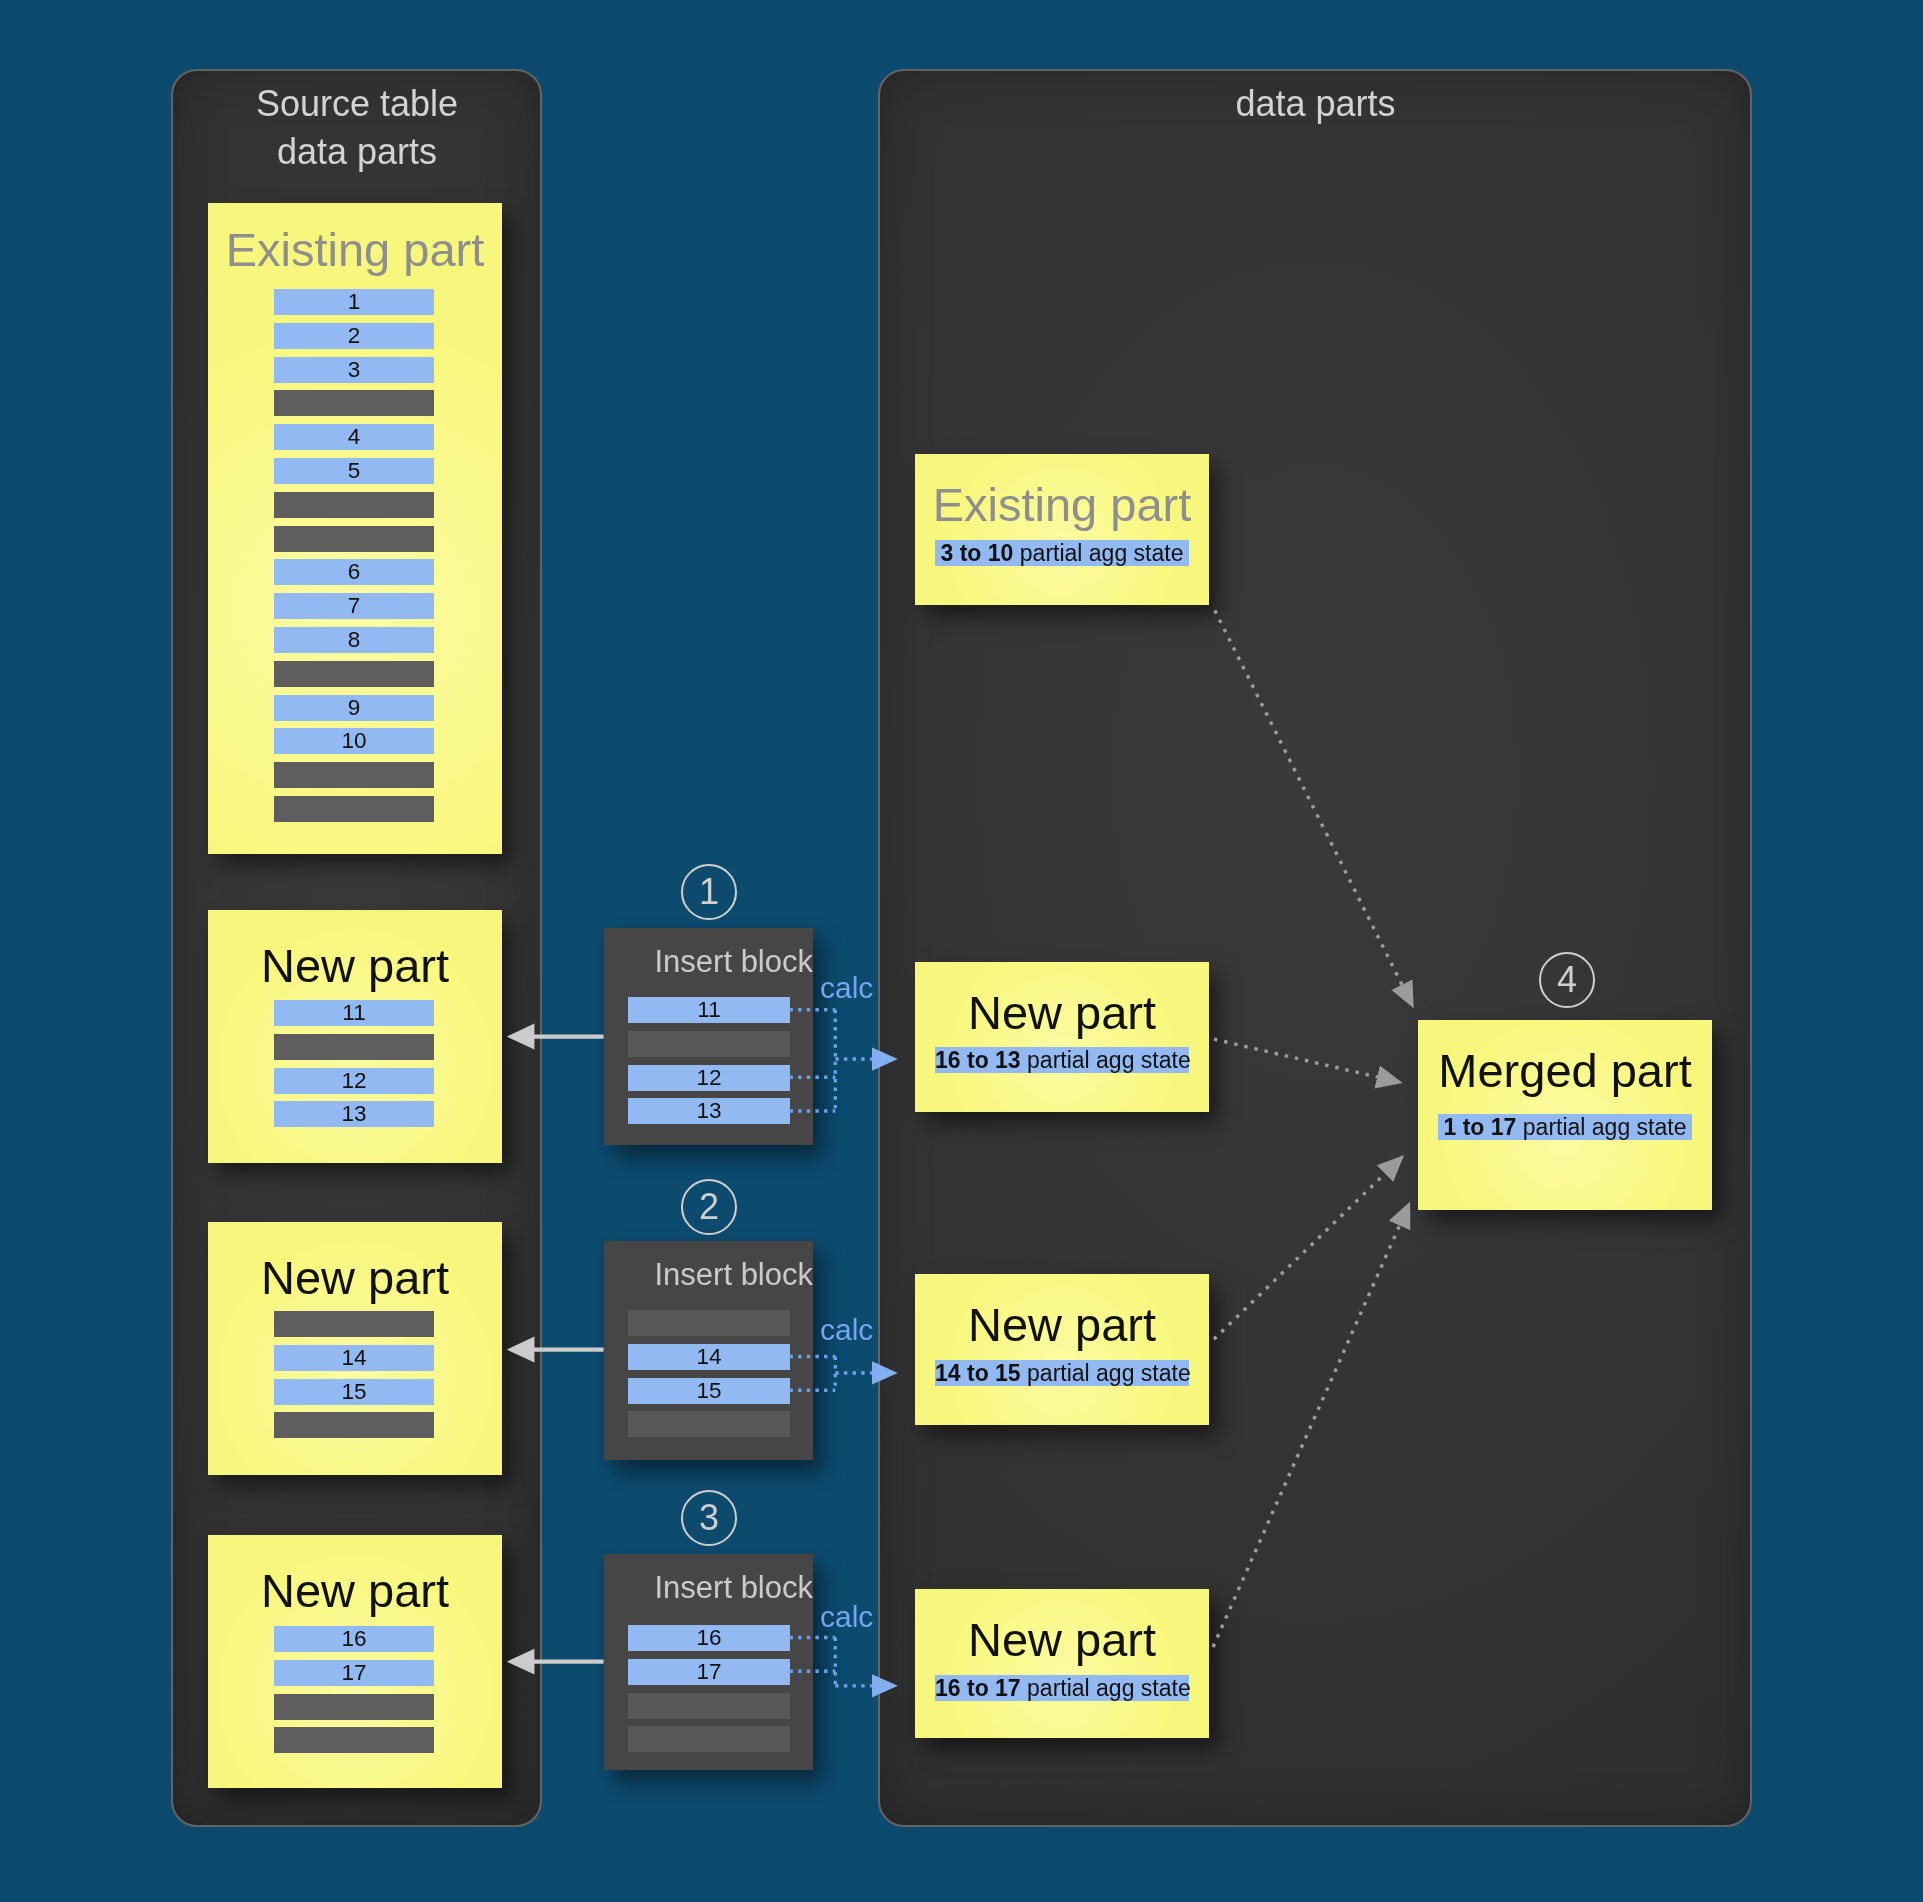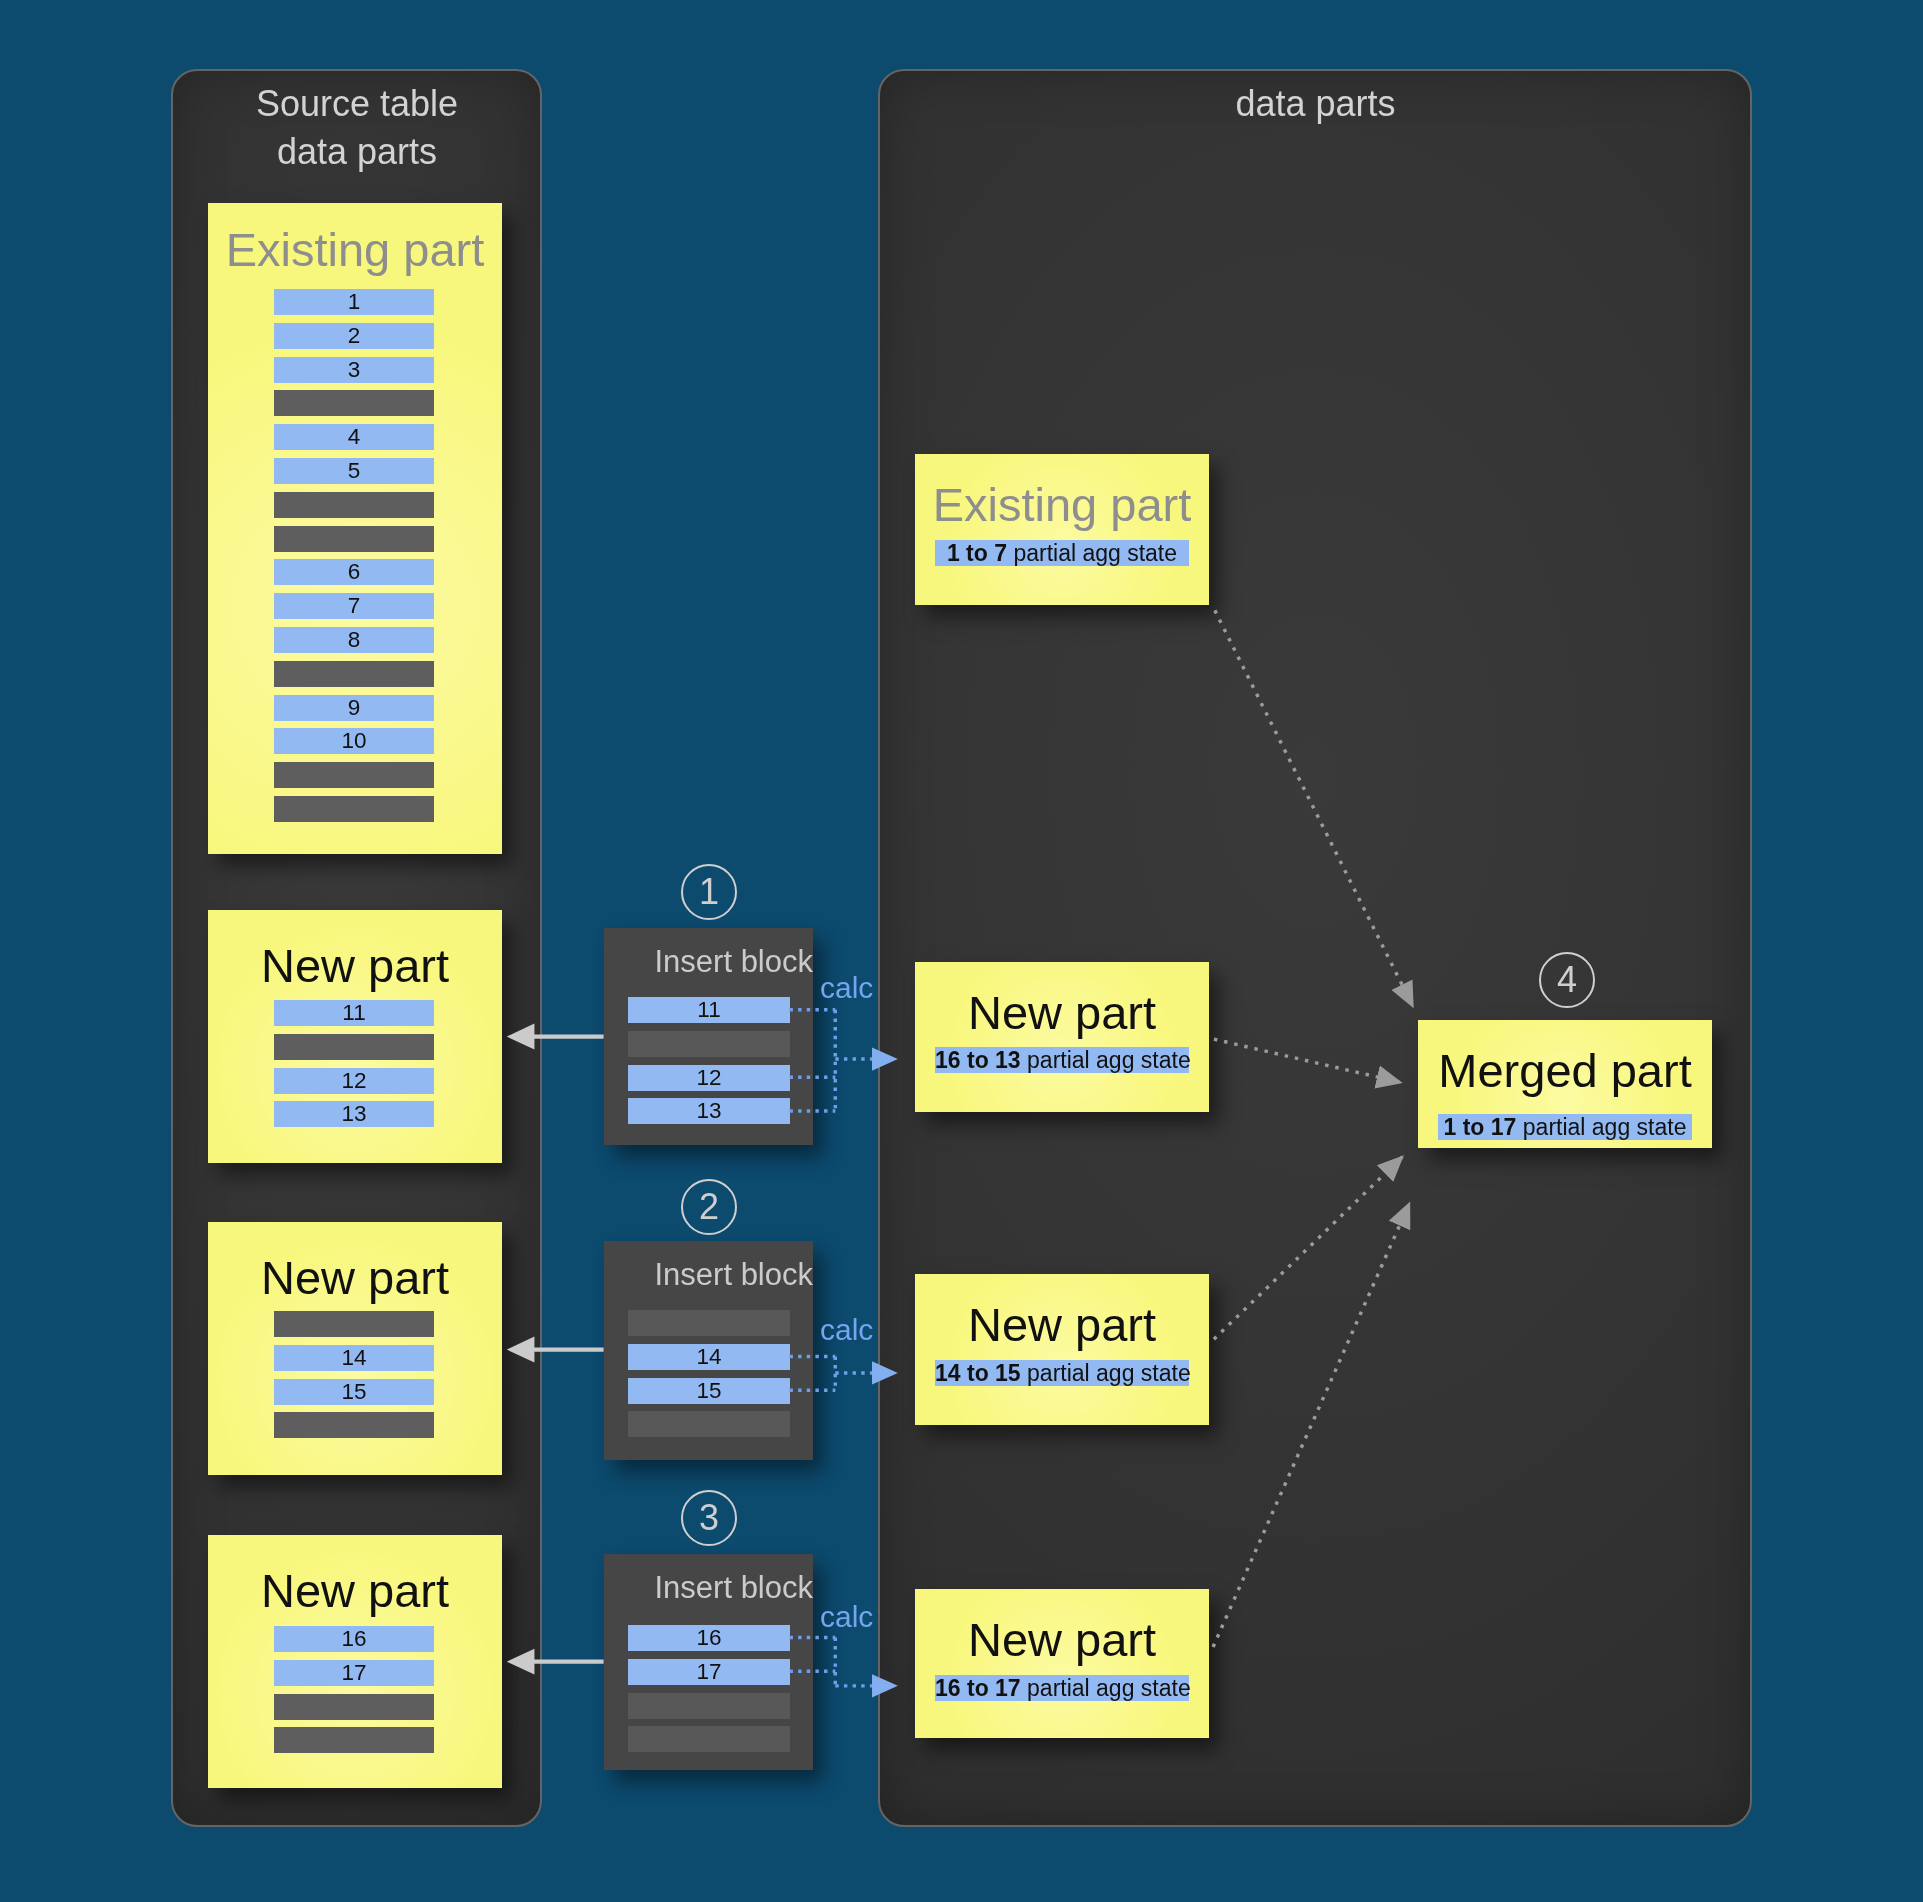--- a/index.html
+++ b/index.html
@@ -140,38 +140,38 @@
   </div>
   <div class="calc-label" style="left:820px;top:1600px;">calc</div>
 
   <section class="panel" style="left:878px;top:69px;width:870px;height:1754px;"></section>
   <div class="panel-title" style="left:878px;top:80px;width:875px;">
     <div>data parts</div>
   </div>
 
   <div class="ybox" style="left:915px;top:454px;width:294px;height:151px;">
     <div class="ybox-title gray" style="top:22.5px;">Existing part</div>
-    <div class="band" style="left:20px;top:86px;width:254px;"><b>1 to 7</b><span> partial agg state</span></div>
+    <div class="band" style="left:20px;top:86px;width:254px;"><b>3 to 10</b><span> partial agg state</span></div>
   </div>
 
   <div class="ybox" style="left:915px;top:962px;width:294px;height:150px;">
     <div class="ybox-title" style="top:22.5px;">New part</div>
     <div class="band" style="left:20px;top:85px;width:254px;"><b>16 to 13</b><span> partial agg state</span></div>
   </div>
   <div class="ybox" style="left:915px;top:1274px;width:294px;height:151px;">
     <div class="ybox-title" style="top:22.5px;">New part</div>
     <div class="band" style="left:20px;top:86px;width:254px;"><b>14 to 15</b><span> partial agg state</span></div>
   </div>
   <div class="ybox" style="left:915px;top:1589px;width:294px;height:149px;">
     <div class="ybox-title" style="top:22.5px;">New part</div>
     <div class="band" style="left:20px;top:86px;width:254px;"><b>16 to 17</b><span> partial agg state</span></div>
   </div>
 
   <div class="step-circle" style="left:1539px;top:952px;">4</div>
-  <div class="ybox" style="left:1418px;top:1020px;width:294px;height:128px;">
+  <div class="ybox" style="left:1418px;top:1020px;width:294px;height:190px;">
     <div class="ybox-title" style="top:22.5px;">Merged part</div>
     <div class="band" style="left:20px;top:94px;width:254px;"><b>1 to 17</b><span> partial agg state</span></div>
   </div>
 
   <svg class="overlay" width="1923" height="1902" viewBox="0 0 2224 2200">
     <defs>
       <marker id="mgray" viewBox="0 0 8 8" markerWidth="8" markerHeight="8" refX="7" refY="4" orient="auto">
         <path d="M0,0.6 L7.6,4 L0,7.4 Z" fill="#9b9b9b"></path>
       </marker>
       <marker id="mblue" viewBox="0 0 8 8" markerWidth="8" markerHeight="8" refX="7" refY="4" orient="auto">

